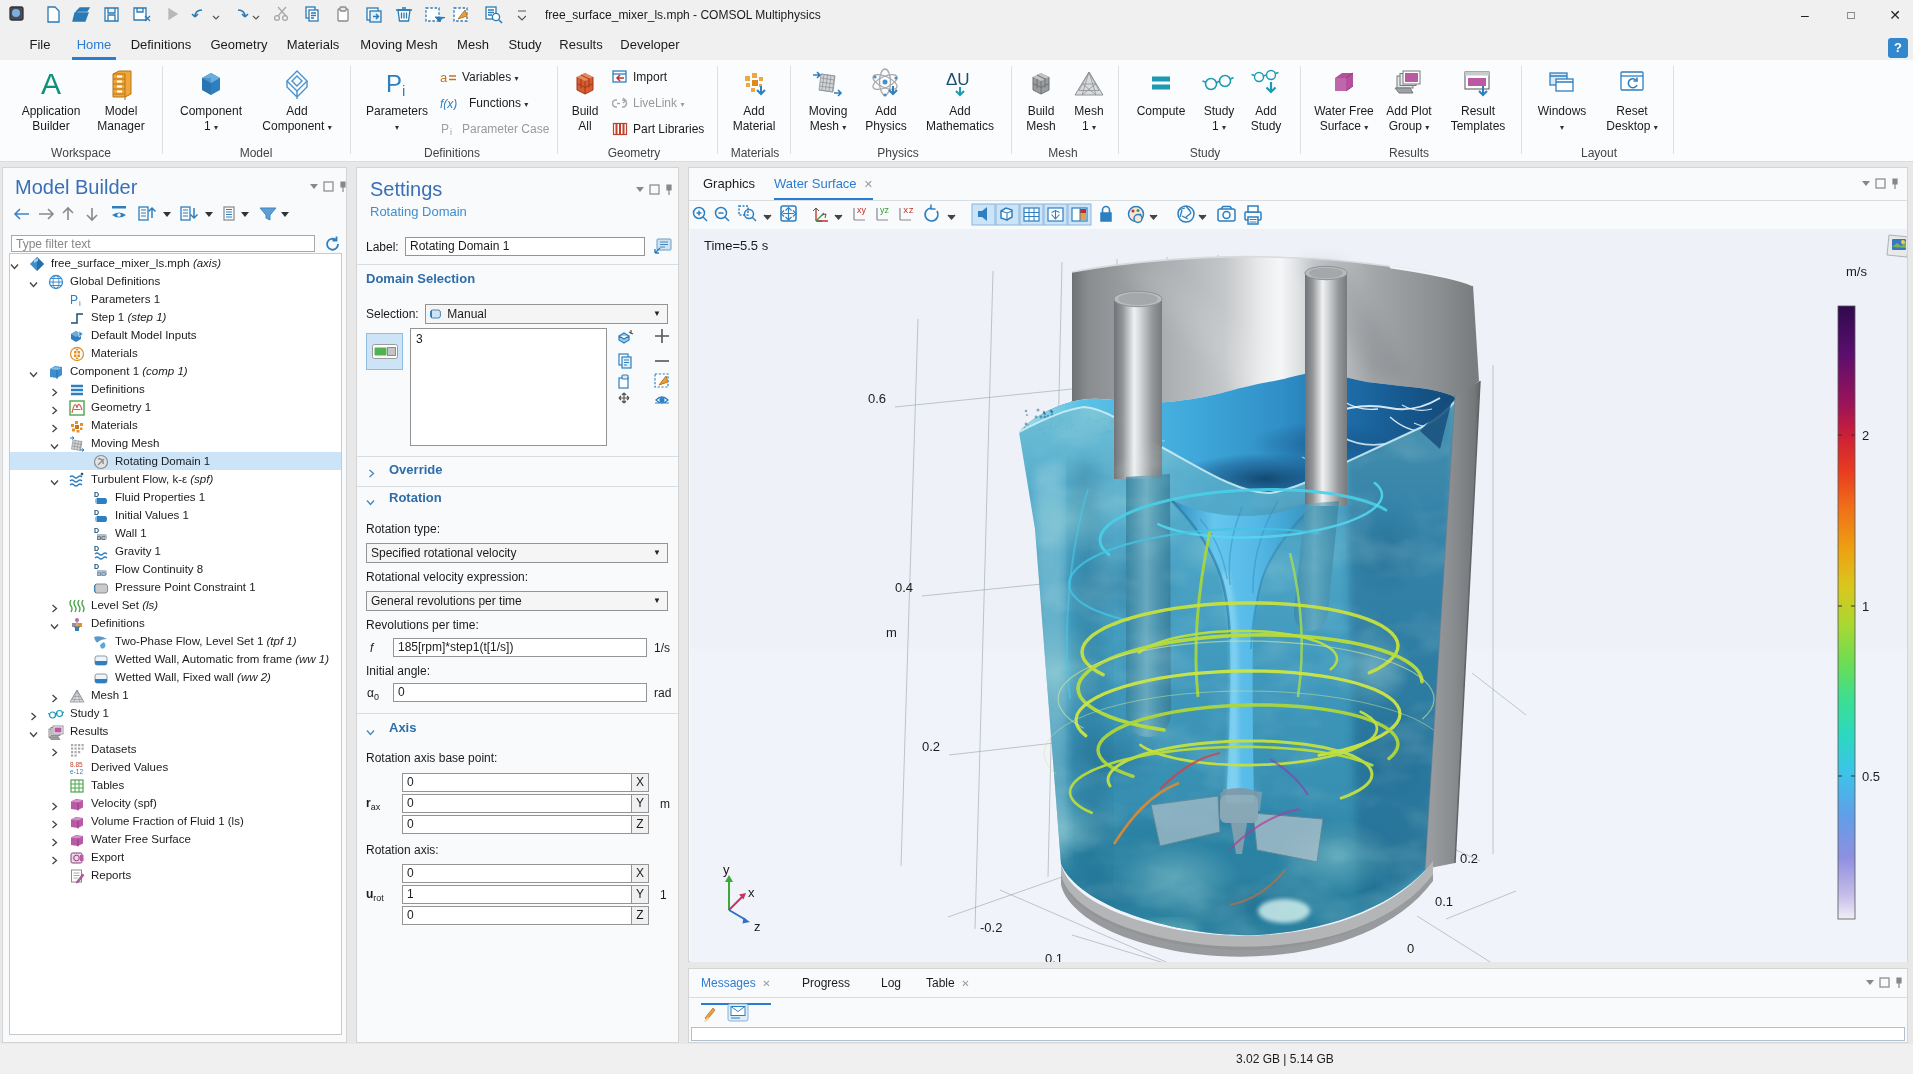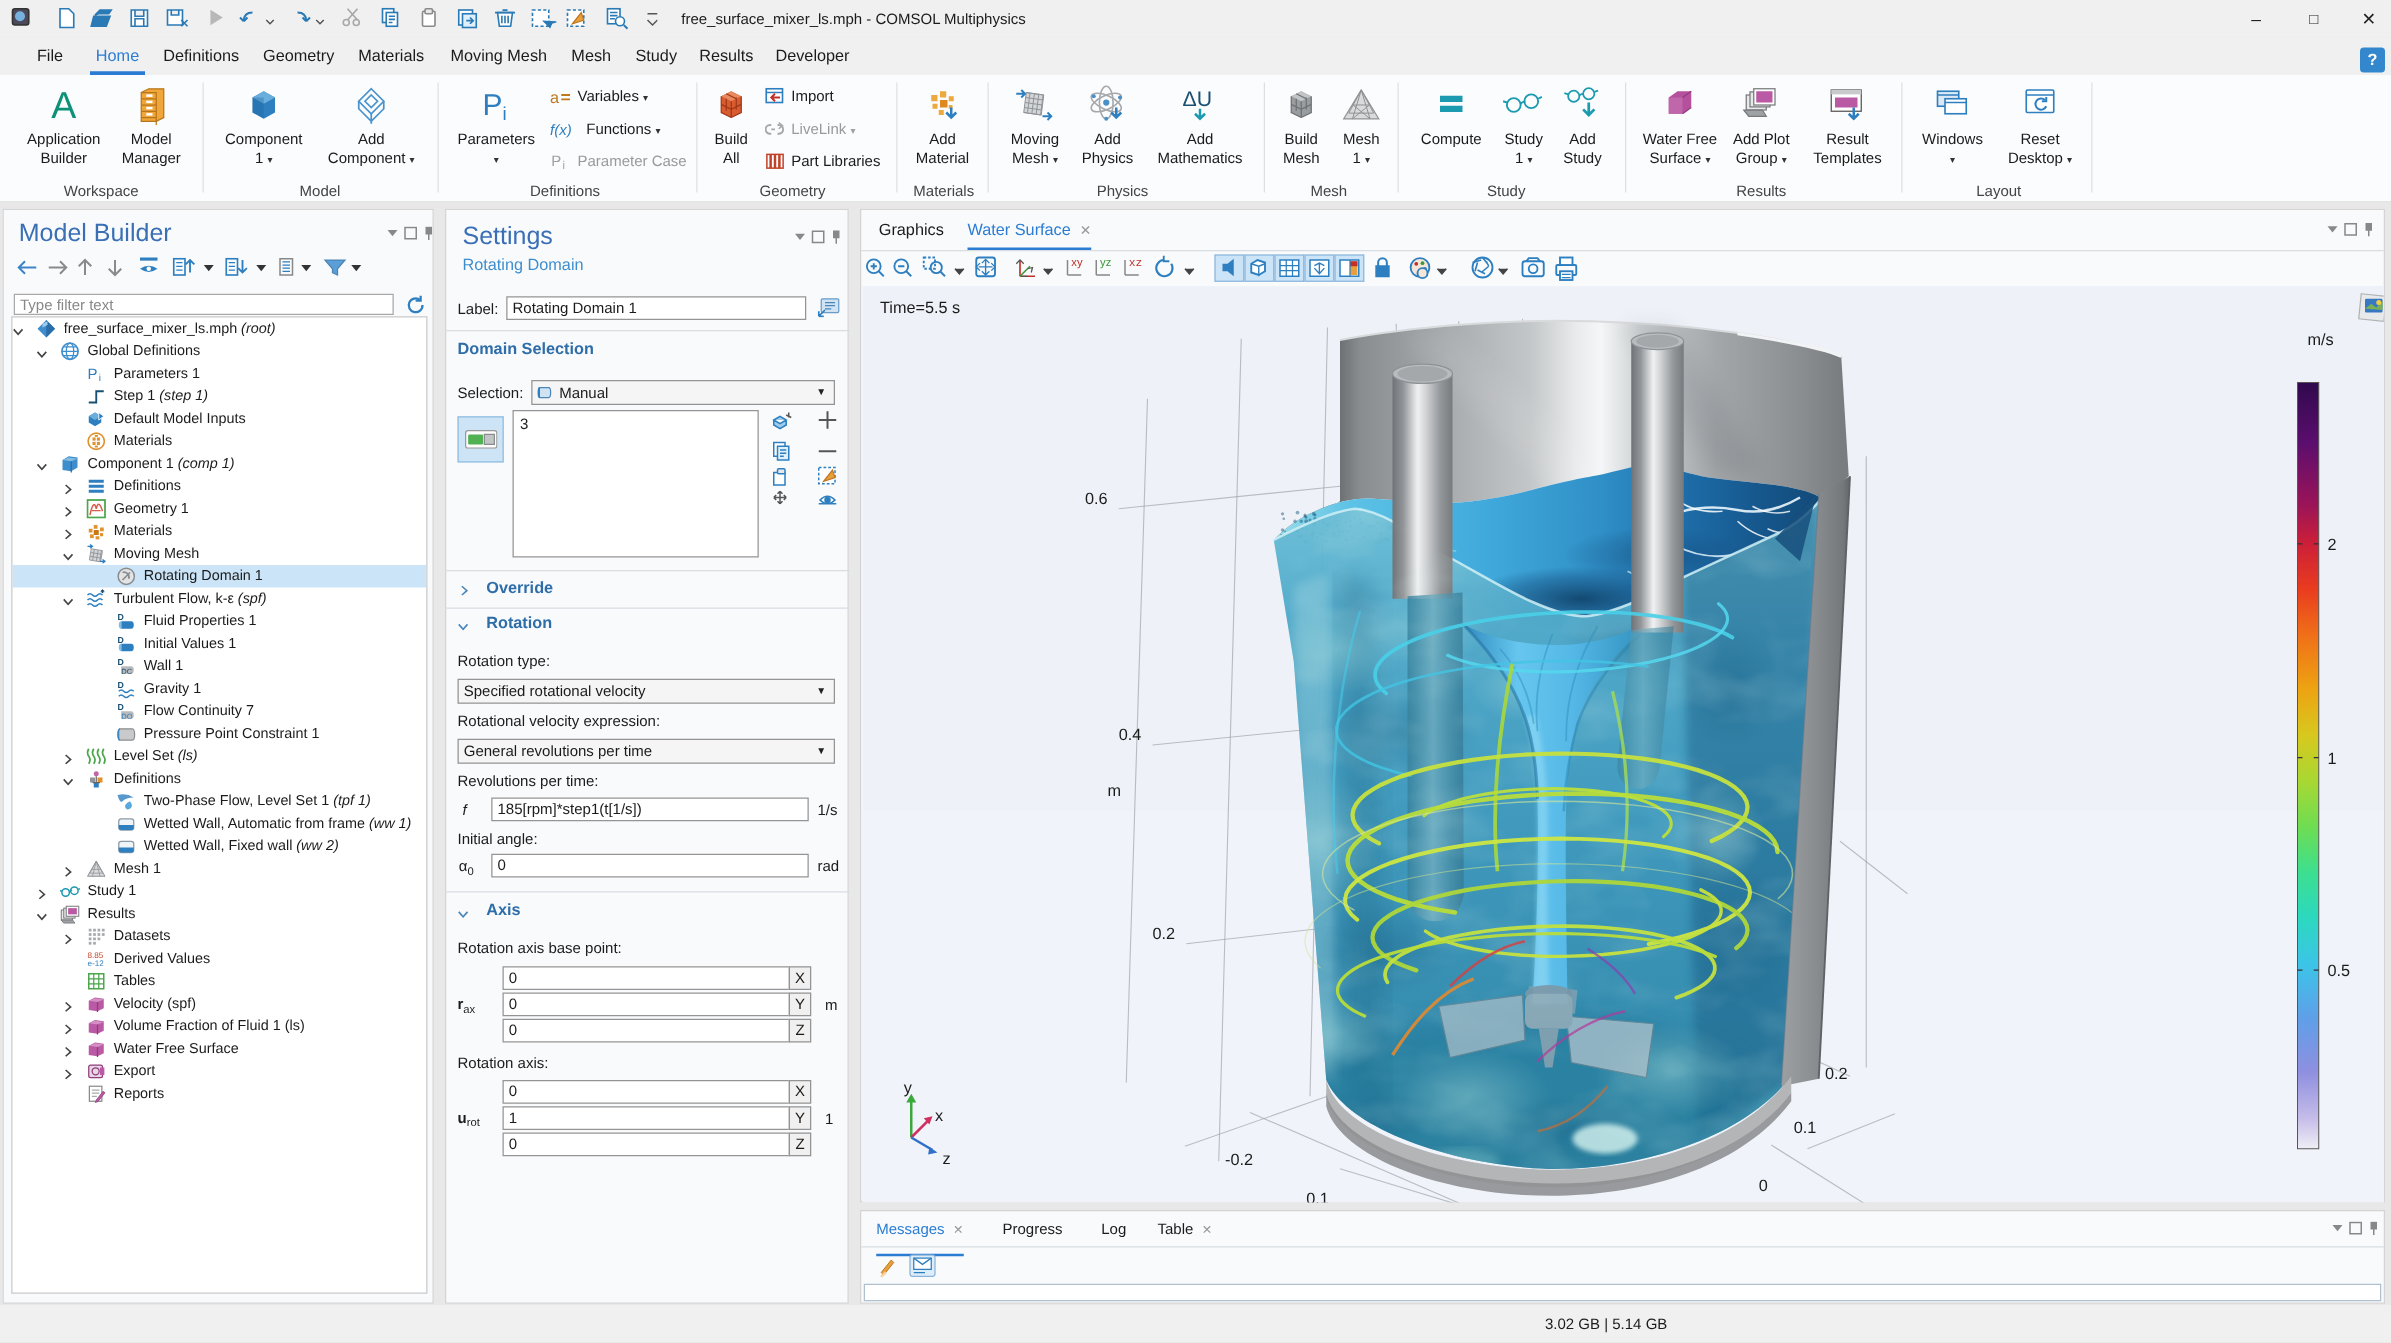--- a/index.html
+++ b/index.html
@@ -353,21 +353,21 @@
     <div id="mb-tree">
 <div class="trow" style="top:0px">
           <span style="position:absolute;left:0px;top:4px"><svg width="9" height="9" viewBox="0 0 9 9">
               <path d="M1 2.5 l3.5 4 l3.5 -4" fill="none" stroke="#444" stroke-width="1.3"></path>
             </svg></span>
           <span style="position:absolute;left:19px;top:1px"><svg class="tic" width="16" height="16" viewBox="0 0 16 16">
               <path d="M8 1 L15 8 L8 15 L1 8 Z" fill="#3e8ece"></path>
               <path d="M8 1 L15 8 L8 15 Z" fill="#2a6da8"></path>
               <path d="M5 4 l4 -2 v3 l-4 2 z" fill="#9fccea"></path>
             </svg></span>
-          <span style="position:absolute;left:41px">free_surface_mixer_ls.mph<i> (root)</i></span>
+          <span style="position:absolute;left:41px">free_surface_mixer_ls.mph<i> (axis)</i></span>
         </div>
 <div class="trow" style="top:18px">
           <span style="position:absolute;left:19px;top:4px"><svg width="9" height="9" viewBox="0 0 9 9">
               <path d="M1 2.5 l3.5 4 l3.5 -4" fill="none" stroke="#444" stroke-width="1.3"></path>
             </svg></span>
           <span style="position:absolute;left:38px;top:1px"><svg class="tic" width="16" height="16" viewBox="0 0 16 16">
               <circle cx="8" cy="8" r="6.5" fill="none" stroke="#3e8ece" stroke-width="1.3"></circle>
               <ellipse cx="8" cy="8" rx="3" ry="6.5" fill="none" stroke="#3e8ece"></ellipse>
               <path d="M1.5 8 h13 M2.5 4.5 h11 M2.5 11.5 h11" stroke="#3e8ece" fill="none"></path>
             </svg></span>
@@ -517,21 +517,21 @@
               <path d="M2 10 q2 -2 4 0 t4 0 t4 0 M2 14 q2 -2 4 0 t4 0 t4 0" fill="none" stroke="#2e7fc0" stroke-width="1.2"></path>
             </svg></span>
           <span style="position:absolute;left:105px">Gravity 1</span>
         </div>
 <div class="trow" style="top:306px">
           <span style="position:absolute;left:83px;top:1px"><svg class="tic" width="16" height="16" viewBox="0 0 16 16">
               <text x="1" y="7" font-size="7" font-weight="bold" fill="#1b4f72" font-family="Liberation Sans">D</text>
               <path d="M4 8 h8 a2 3 0 0 1 0 6 h-8 z" fill="#b8babc"></path>
               <text x="4" y="14" font-size="6" fill="#2e7fc0" font-family="Liberation Sans">DO</text>
             </svg></span>
-          <span style="position:absolute;left:105px">Flow Continuity 7</span>
+          <span style="position:absolute;left:105px">Flow Continuity 8</span>
         </div>
 <div class="trow" style="top:324px">
           <span style="position:absolute;left:83px;top:1px"><svg class="tic" width="16" height="16" viewBox="0 0 16 16">
               <path d="M3 4 h10 a1.5 4 0 0 1 0 9 h-10 a1.5 4 0 0 1 0 -9 z" fill="#c8cacc" stroke="#8a8d90"></path>
               <path d="M3 4 a1.5 4.5 0 0 0 0 9" fill="#85bce2" stroke="#2e7fc0"></path>
             </svg></span>
           <span style="position:absolute;left:105px">Pressure Point Constraint 1</span>
         </div>
 <div class="trow" style="top:342px">
           <span style="position:absolute;left:40px;top:4px"><svg width="9" height="9" viewBox="0 0 9 9">

